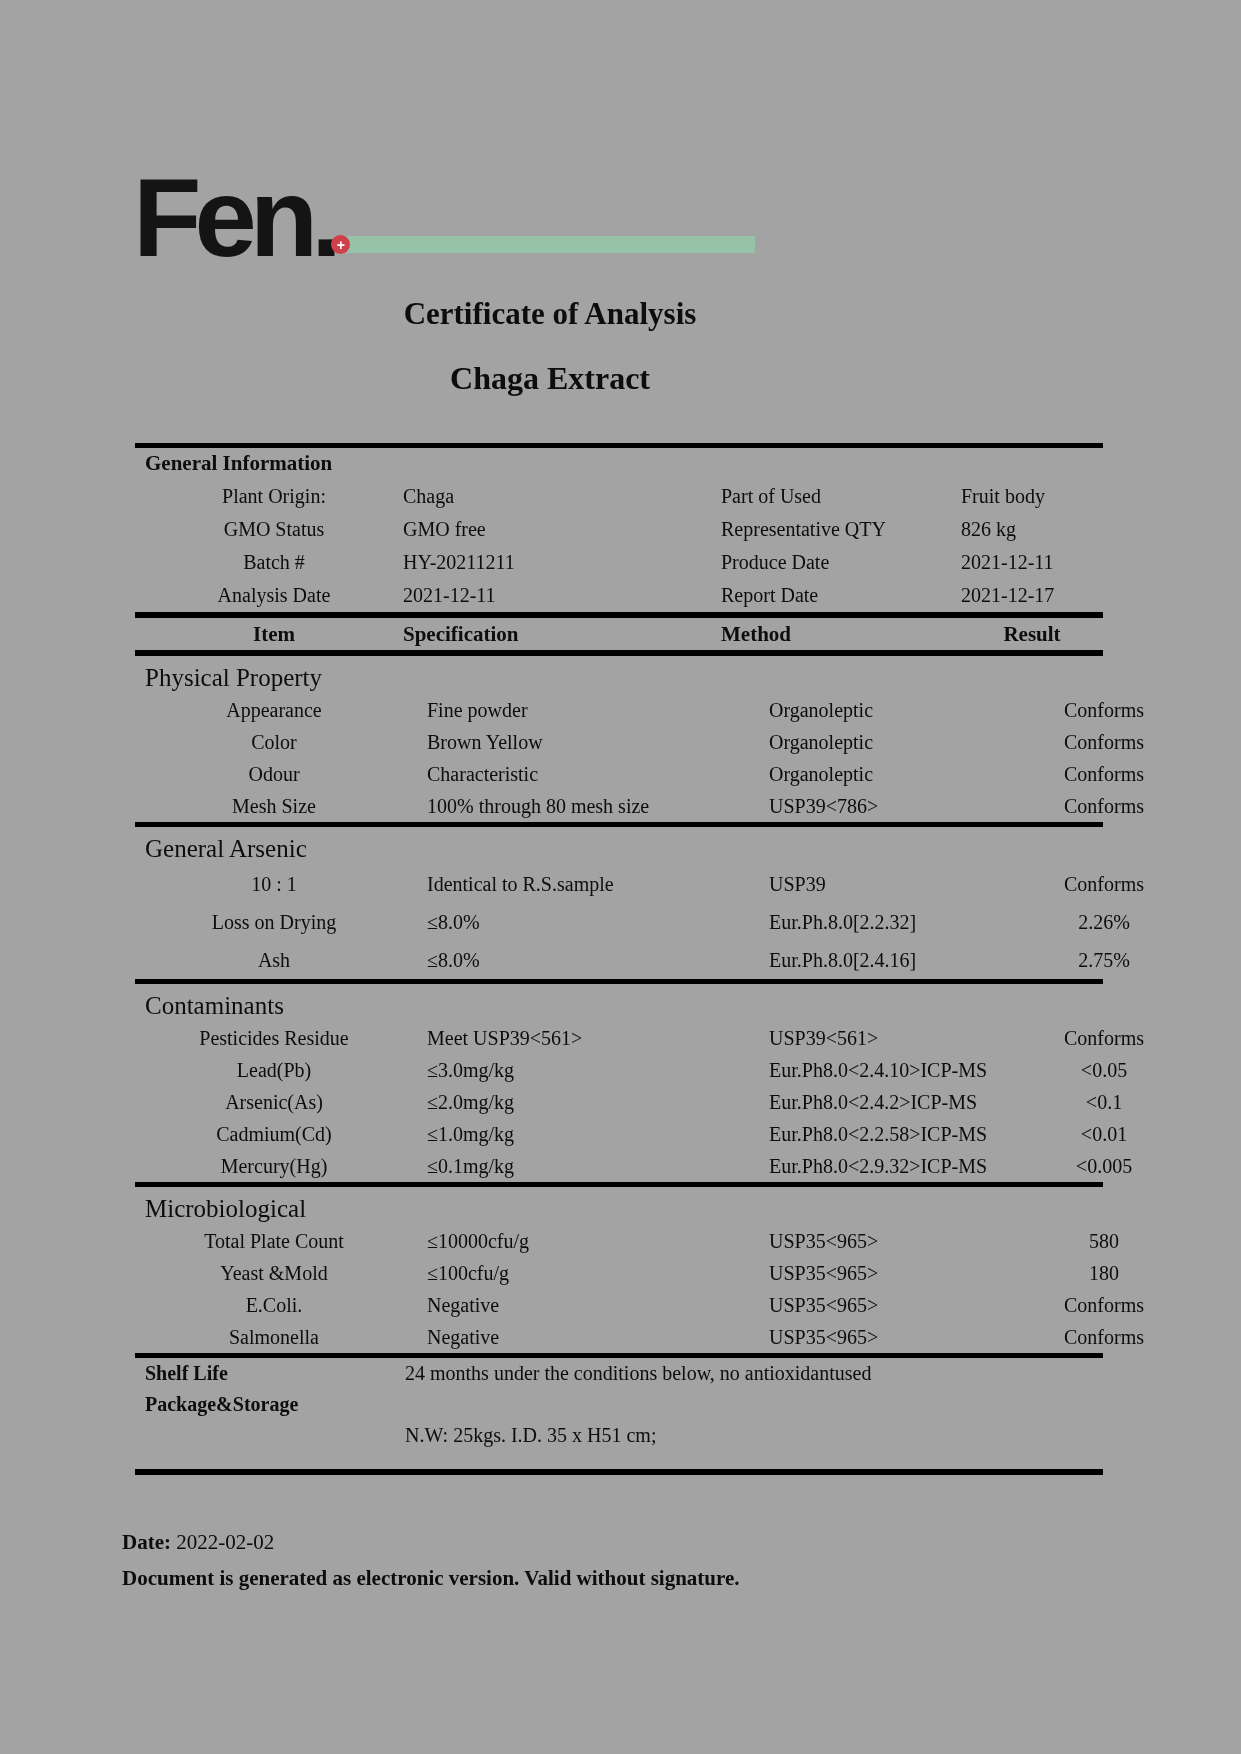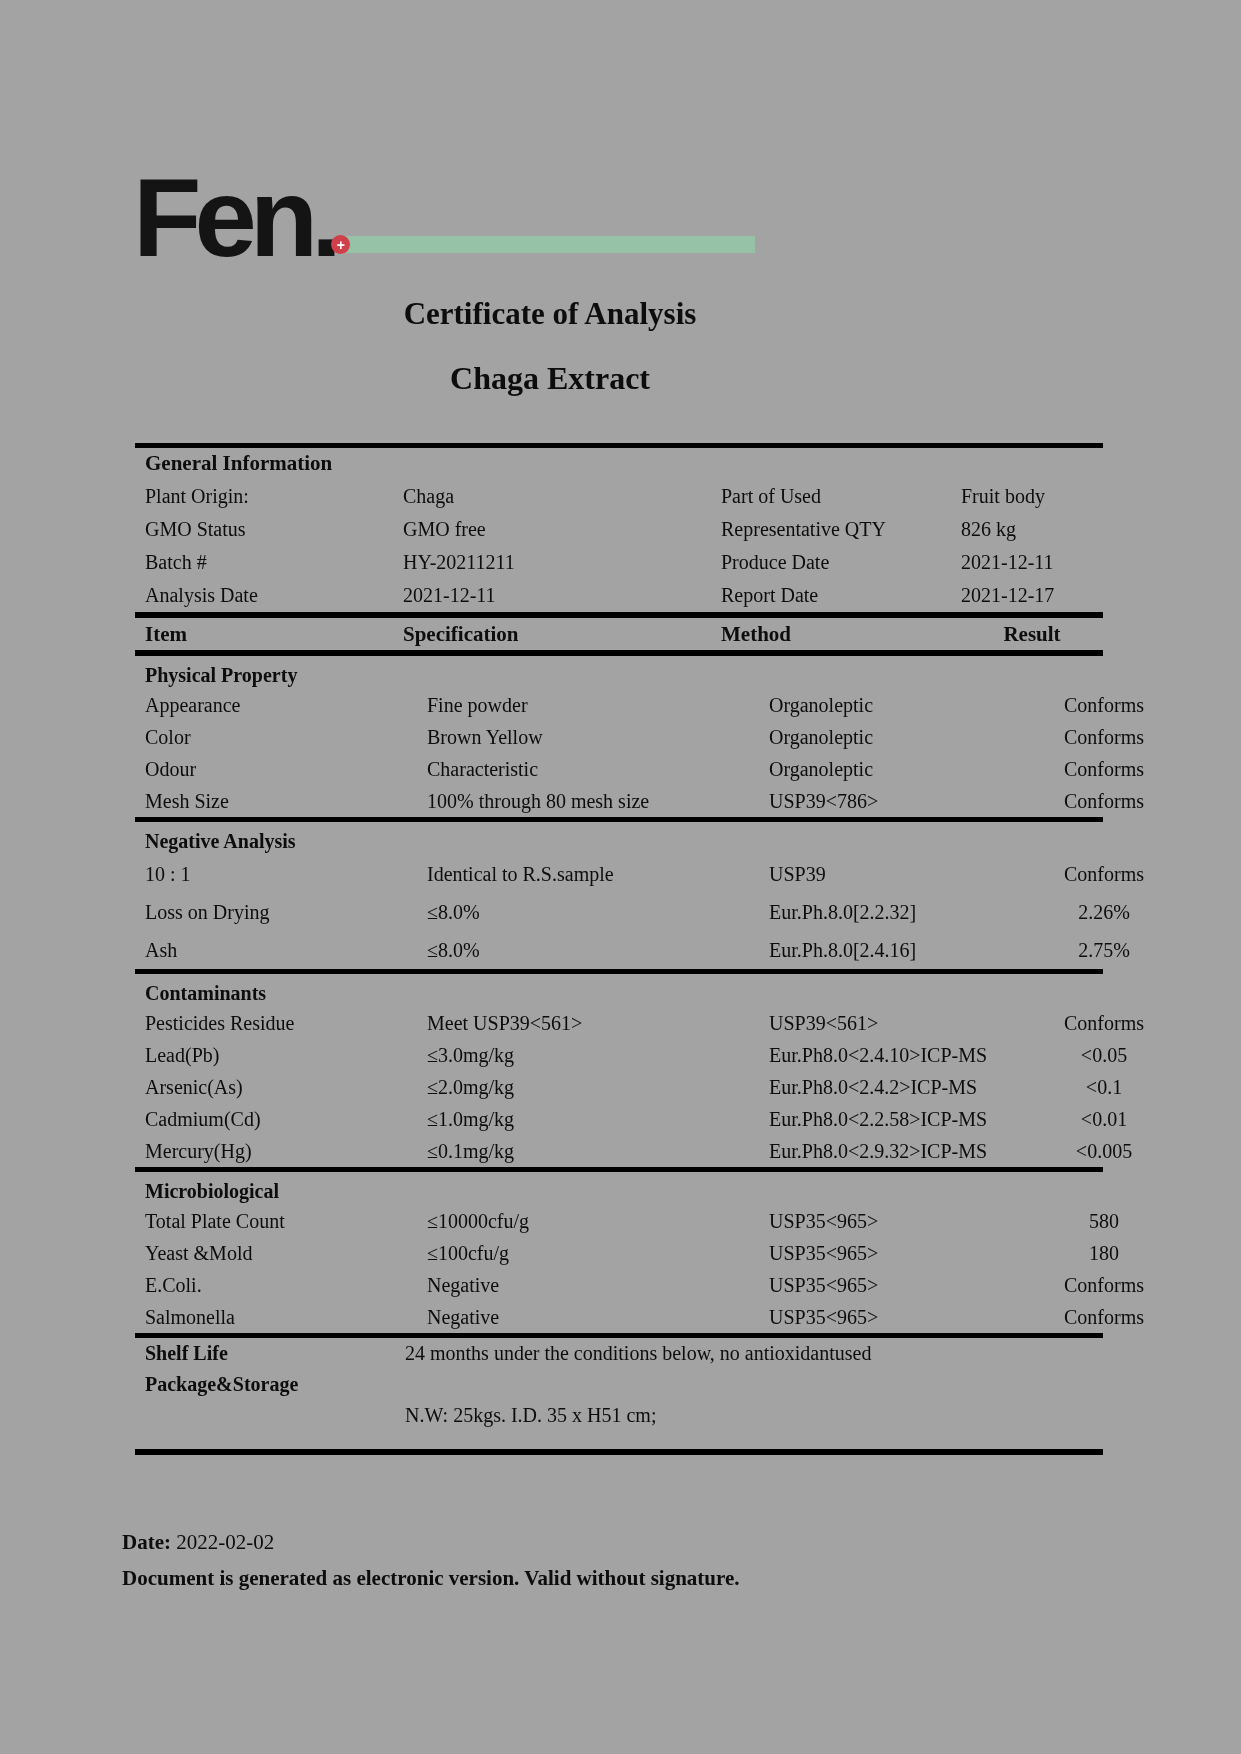--- a/index.html
+++ b/index.html
@@ -34,27 +34,27 @@
   .title-wrap { position:absolute; left:0; top:0; width:1100px; text-align:center; }
   .doc-title   { position:absolute; top:296px; width:100%; font-size:31px; font-weight:bold; }
   .product-name{ position:absolute; top:360px; width:100%; font-size:32px; font-weight:bold; }
 
   
   .coa-table { position:absolute; left:135px; top:443px; width:968px; font-size:20px; }
   .rule  { background:#000000; width:100%; }
   .r5 { height:5px; } .r6 { height:6px; }
 
   .row4 { display:grid; grid-template-columns:268px 318px 240px 142px; align-items:center; }
-  .row4 > :first-child { padding-left:10px; }
+  .row4 > :first-child { padding-left:10px;text-align:center; }
   .gi-heading { font-weight:bold; font-size:21px; padding:3px 0 4px 10px; }
   .gi-row { height:33px; }
   .header-row { height:32px; font-weight:bold; font-size:21px; }
   .header-row .result { text-align:center; }
 
-  .sec-heading { font-weight:bold; font-size:20px; padding:8px 0 2px 10px; }
+  .sec-heading { font-weight:normal; font-size:25px; padding:8px 0 2px 10px; }
   .trow { height:32px;gap:24px; }
   .tall .trow { height:38px; }
   .c.method { white-space:nowrap; }
   .c.result { text-align:center; }
 
   .shelf-row { display:grid; grid-template-columns:268px 1fr; align-items:center; height:31px; }
   .shelf-row .sl-label { font-weight:bold; padding-left:10px; }
   .shelf-row .sl-value { padding-left:2px; }
   .gap-bottom { height:18px; }
 
@@ -142,21 +142,21 @@
           </div>
           <div class="trow row4">
             <div class="c item">Mesh Size</div>
             <div class="c spec">100% through 80 mesh size</div>
             <div class="c method">USP39&lt;786&gt;</div>
             <div class="c result">Conforms</div>
           </div>
         </div>
         <div class="rule r5"></div>
         <div class="tsection tall">
-          <div class="sec-heading">Negative Analysis</div>
+          <div class="sec-heading">General Arsenic</div>
           <div class="trow row4">
             <div class="c item">10 : 1</div>
             <div class="c spec">Identical to R.S.sample</div>
             <div class="c method">USP39</div>
             <div class="c result">Conforms</div>
           </div>
           <div class="trow row4">
             <div class="c item">Loss on Drying</div>
             <div class="c spec">≤8.0%</div>
             <div class="c method">Eur.Ph.8.0[2.2.32]</div>

